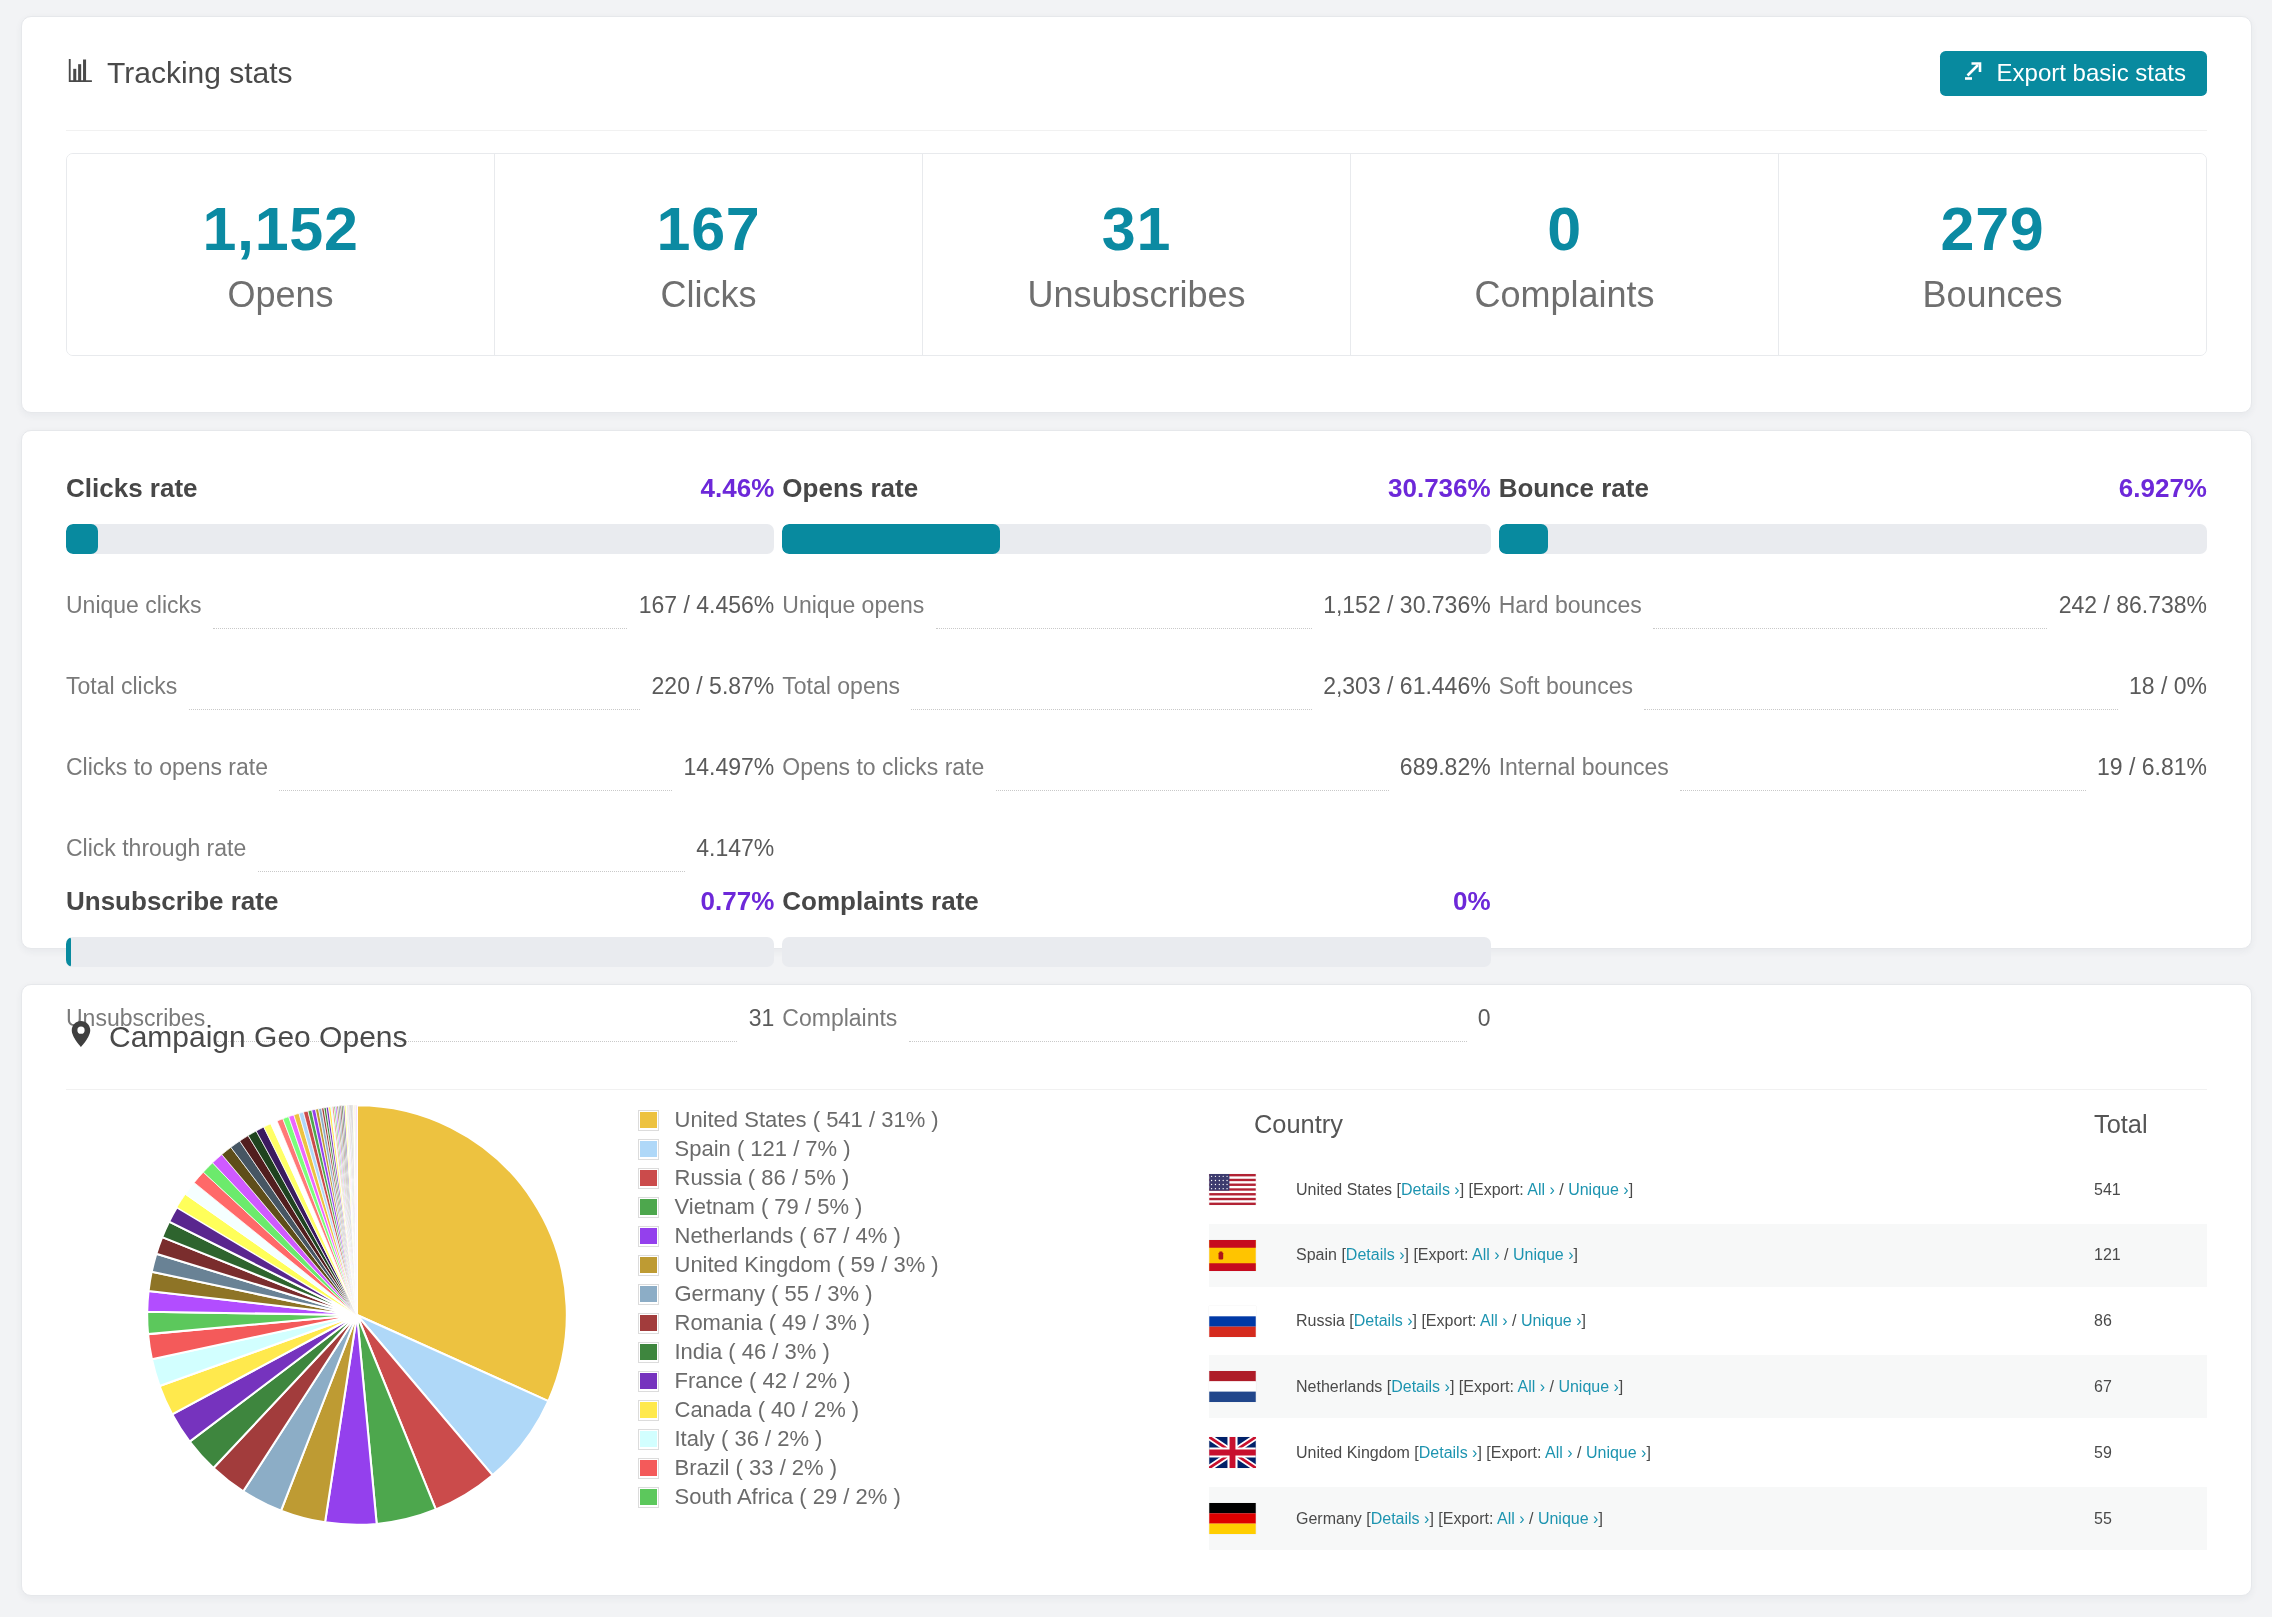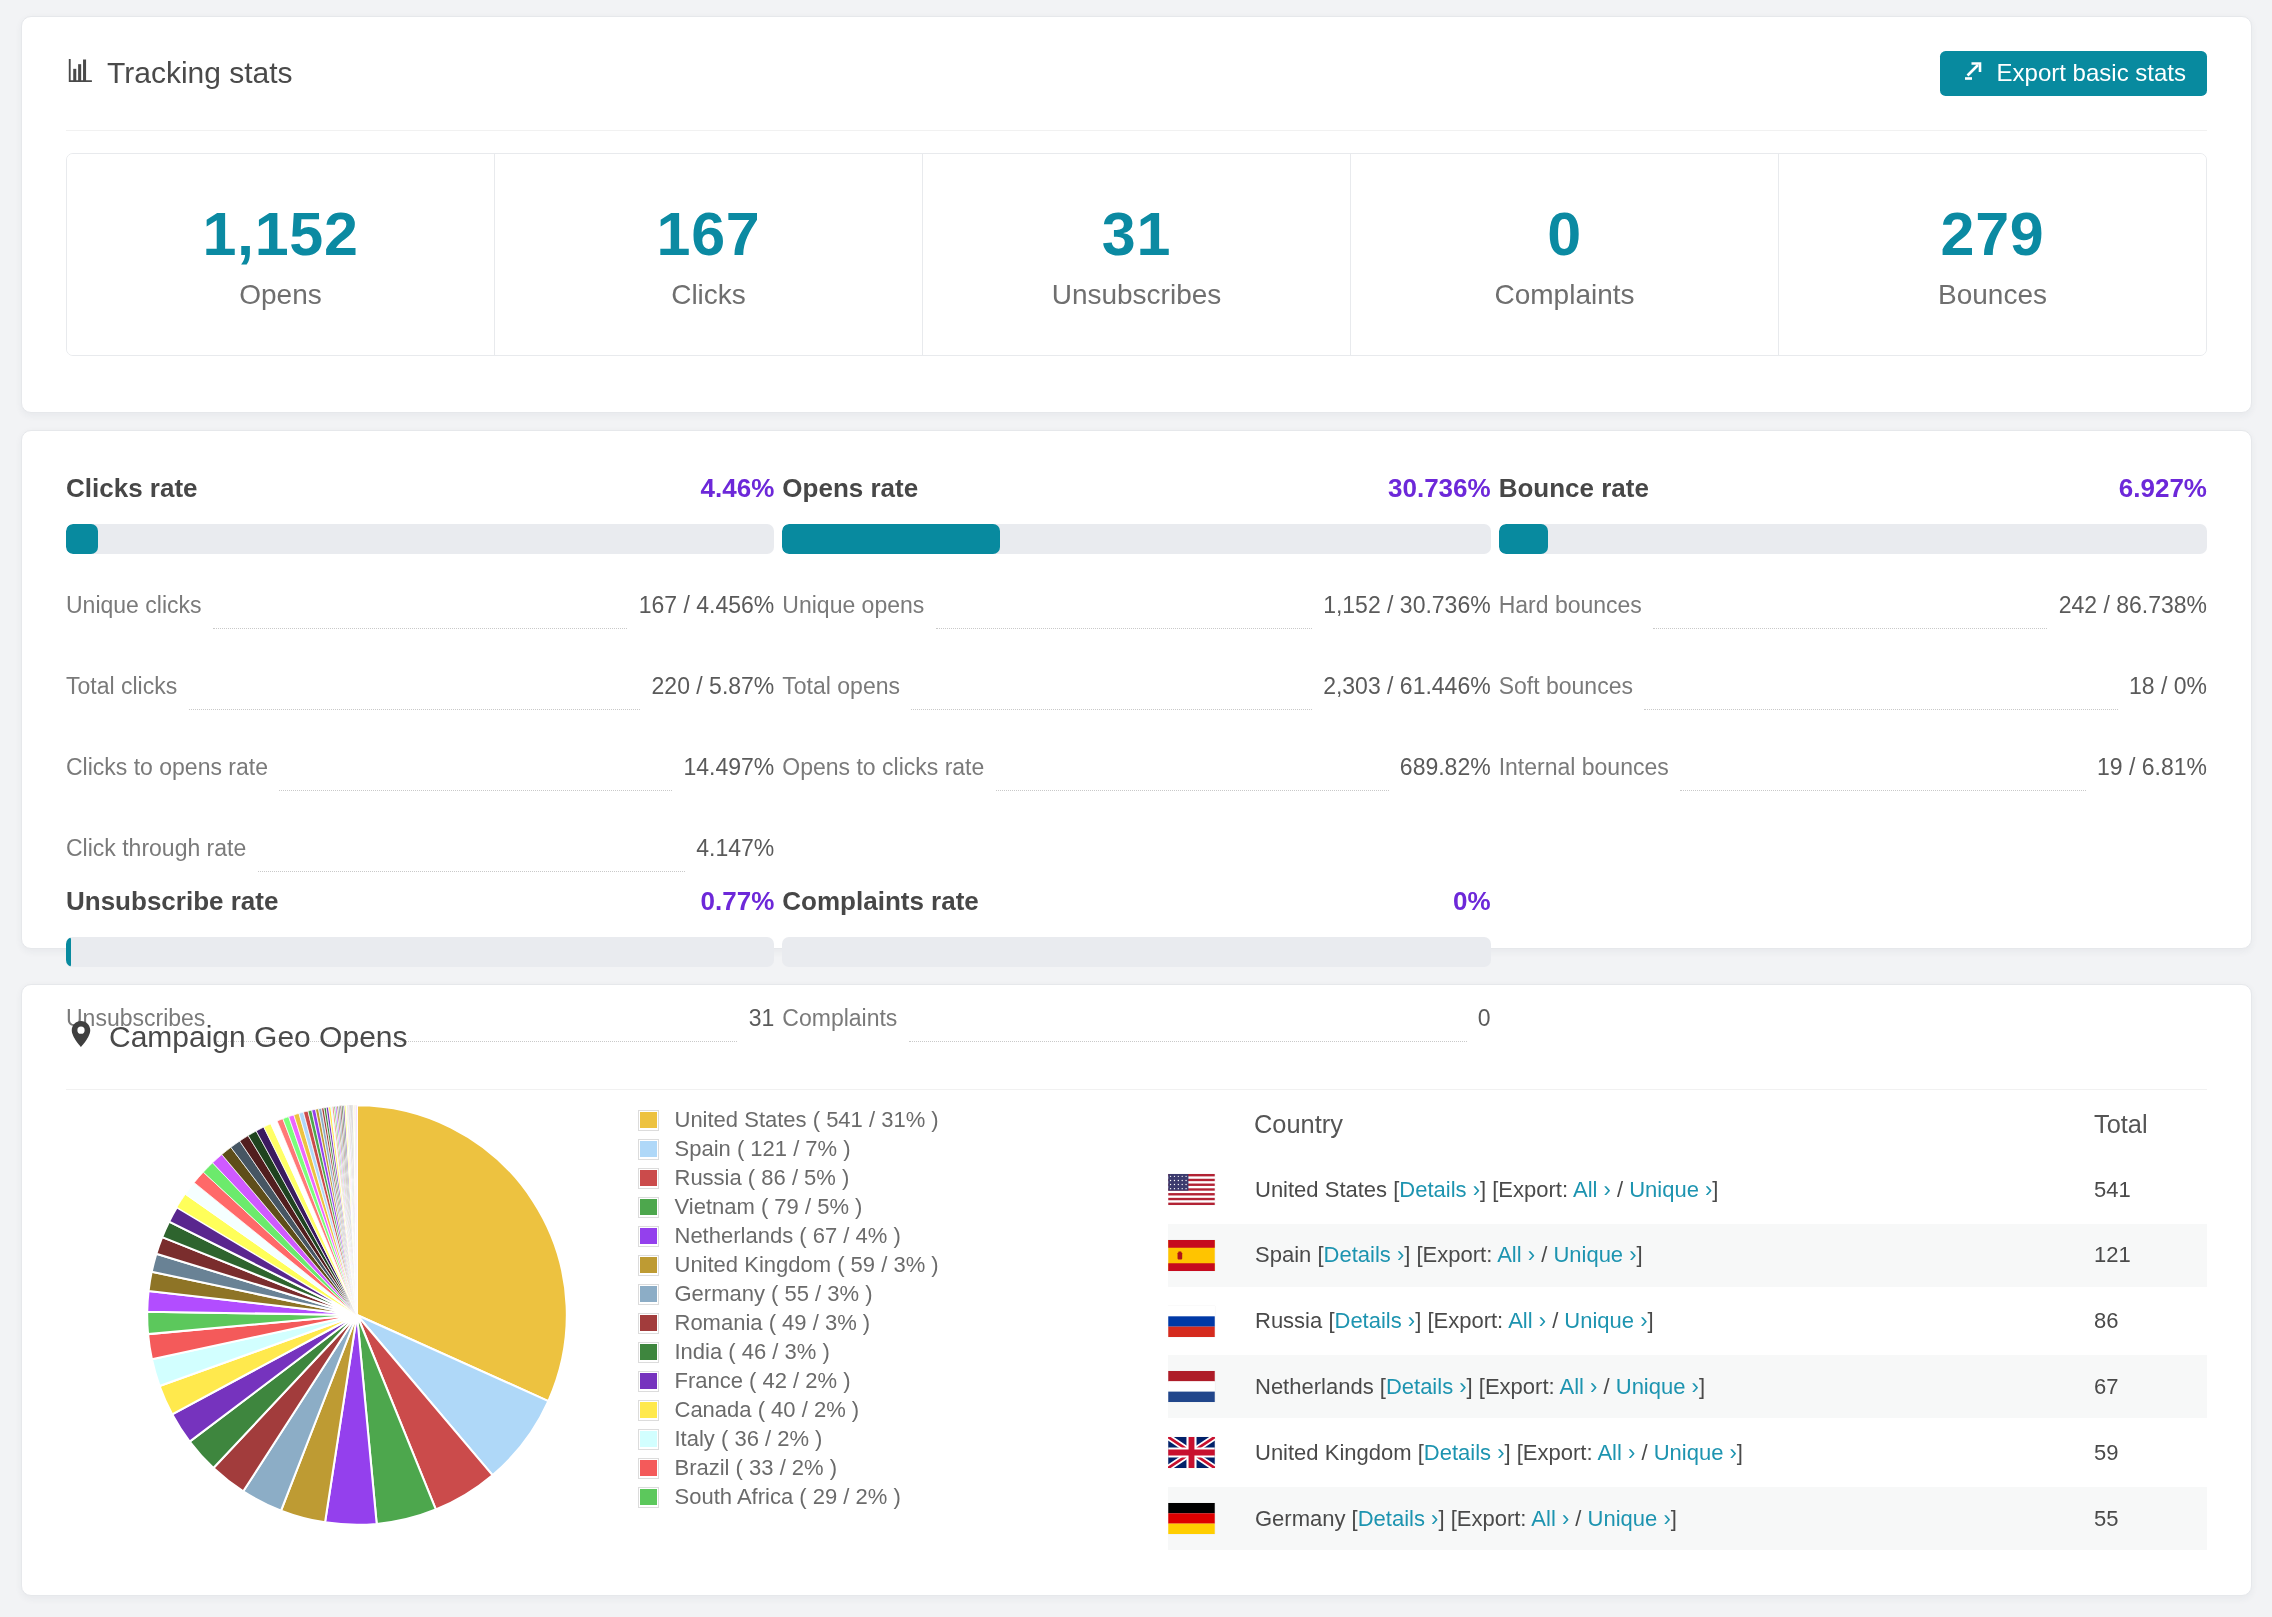--- a/index.html
+++ b/index.html
@@ -10,21 +10,21 @@
 
   
   .card-stats { height:397px; padding:0 44px; }
   .card-head { height:114px; display:flex; align-items:center; justify-content:space-between; border-bottom:1.4px solid #f1f1f1; }
   .card-title { display:flex; align-items:center; gap:13px; font-size:30px; color:#4a4a4a; }
   .export-btn { display:flex; align-items:center; gap:11.3px; background:#088a9f; color:#fff; border:none; border-radius:5.6px; height:45px; padding:0 21px; font-size:24px; font-family:inherit; cursor:pointer; }
   .stats-row { margin-top:22.6px; height:203px; display:flex; border:0.7px solid #e8eaed; border-radius:7px; overflow:hidden; }
   .stat-cell { flex:1; display:flex; flex-direction:column; align-items:center; justify-content:center; border-right:0.7px solid #e8eaed; background:#fff; }
   .stat-cell:last-child { border-right:none; }
   .stat-value { font-size:61px; font-weight:bold; color:#0b8aa2; letter-spacing:0.7px; }
-  .stat-label { margin-top:10px; font-size:28px; color:#6f6f6f; }
+  .stat-label { margin-top:10px; font-size:36px; color:#6f6f6f; }
 
   
   .card-rates { margin-top:17.6px; height:519px; padding:42px 44px; }
   .rates-grid { display:grid; grid-template-columns:repeat(3,1fr); column-gap:45px; row-gap:55px;gap:8px; }
   .rate-head { display:flex; justify-content:space-between; align-items:baseline; }
   .rate-title { font-size:26px; font-weight:bold; color:#474747; }
   .rate-value { font-size:26px; font-weight:bold; color:#6d28d9; }
   .rate-bar { margin-top:20px; height:30px; background:#e9ebef; border-radius:7px; overflow:hidden; }
   .rate-fill { height:100%; background:#088a9f; border-radius:7px; }
   .rate-rows { margin-top:24px; }
@@ -41,21 +41,21 @@
   .legend { position:absolute; left:572px; top:15.5px; }
   .legend-item { display:flex; align-items:center; height:29px; }
   .legend-swatch { width:21px; height:21px; border:1.4px solid #dcdcdc; background:#fff; padding:1.4px; margin-right:15.5px; }
   .legend-swatch > div { width:100%; height:100%; }
   .legend-label { font-size:22px; color:#6b6b6b; white-space:nowrap; }
 
   .geo-table { position:absolute; left:1102px; top:0; width:1052px; height:494px; overflow:hidden; }
   .gt-head { height:68px; display:flex; align-items:center; font-size:25.4px; color:#555; }
   .gt-col-country { flex:1; padding-left:86px; }
   .gt-col-total { width:126px; }
-  .gt-row { height:63px; margin-bottom:2.8px; display:flex; align-items:center; font-size:22px; color:#4a4a4a; }
+  .gt-row { height:63px; margin-bottom:2.8px; display:flex; align-items:center; font-size:16px; color:#4a4a4a;margin-left:41px; }
   .gt-row:nth-child(odd) { background:#f7f8f8; }
   .gt-row:nth-child(even) { background:#fff; }
   .gt-flag { width:47px; height:31px; margin-right:40px; flex:none; box-shadow:0 0 0.7px rgba(0,0,0,.25); }
   .gt-flag svg { display:block; width:100%; height:100%; }
   .gt-text { flex:1; white-space:nowrap; }
   .gt-total { width:126px; }
   .gt-link { color:#1d94b0; text-decoration:none; cursor:pointer; }
   .bracket { color:#4a4a4a; }
 </style>
 </head>

